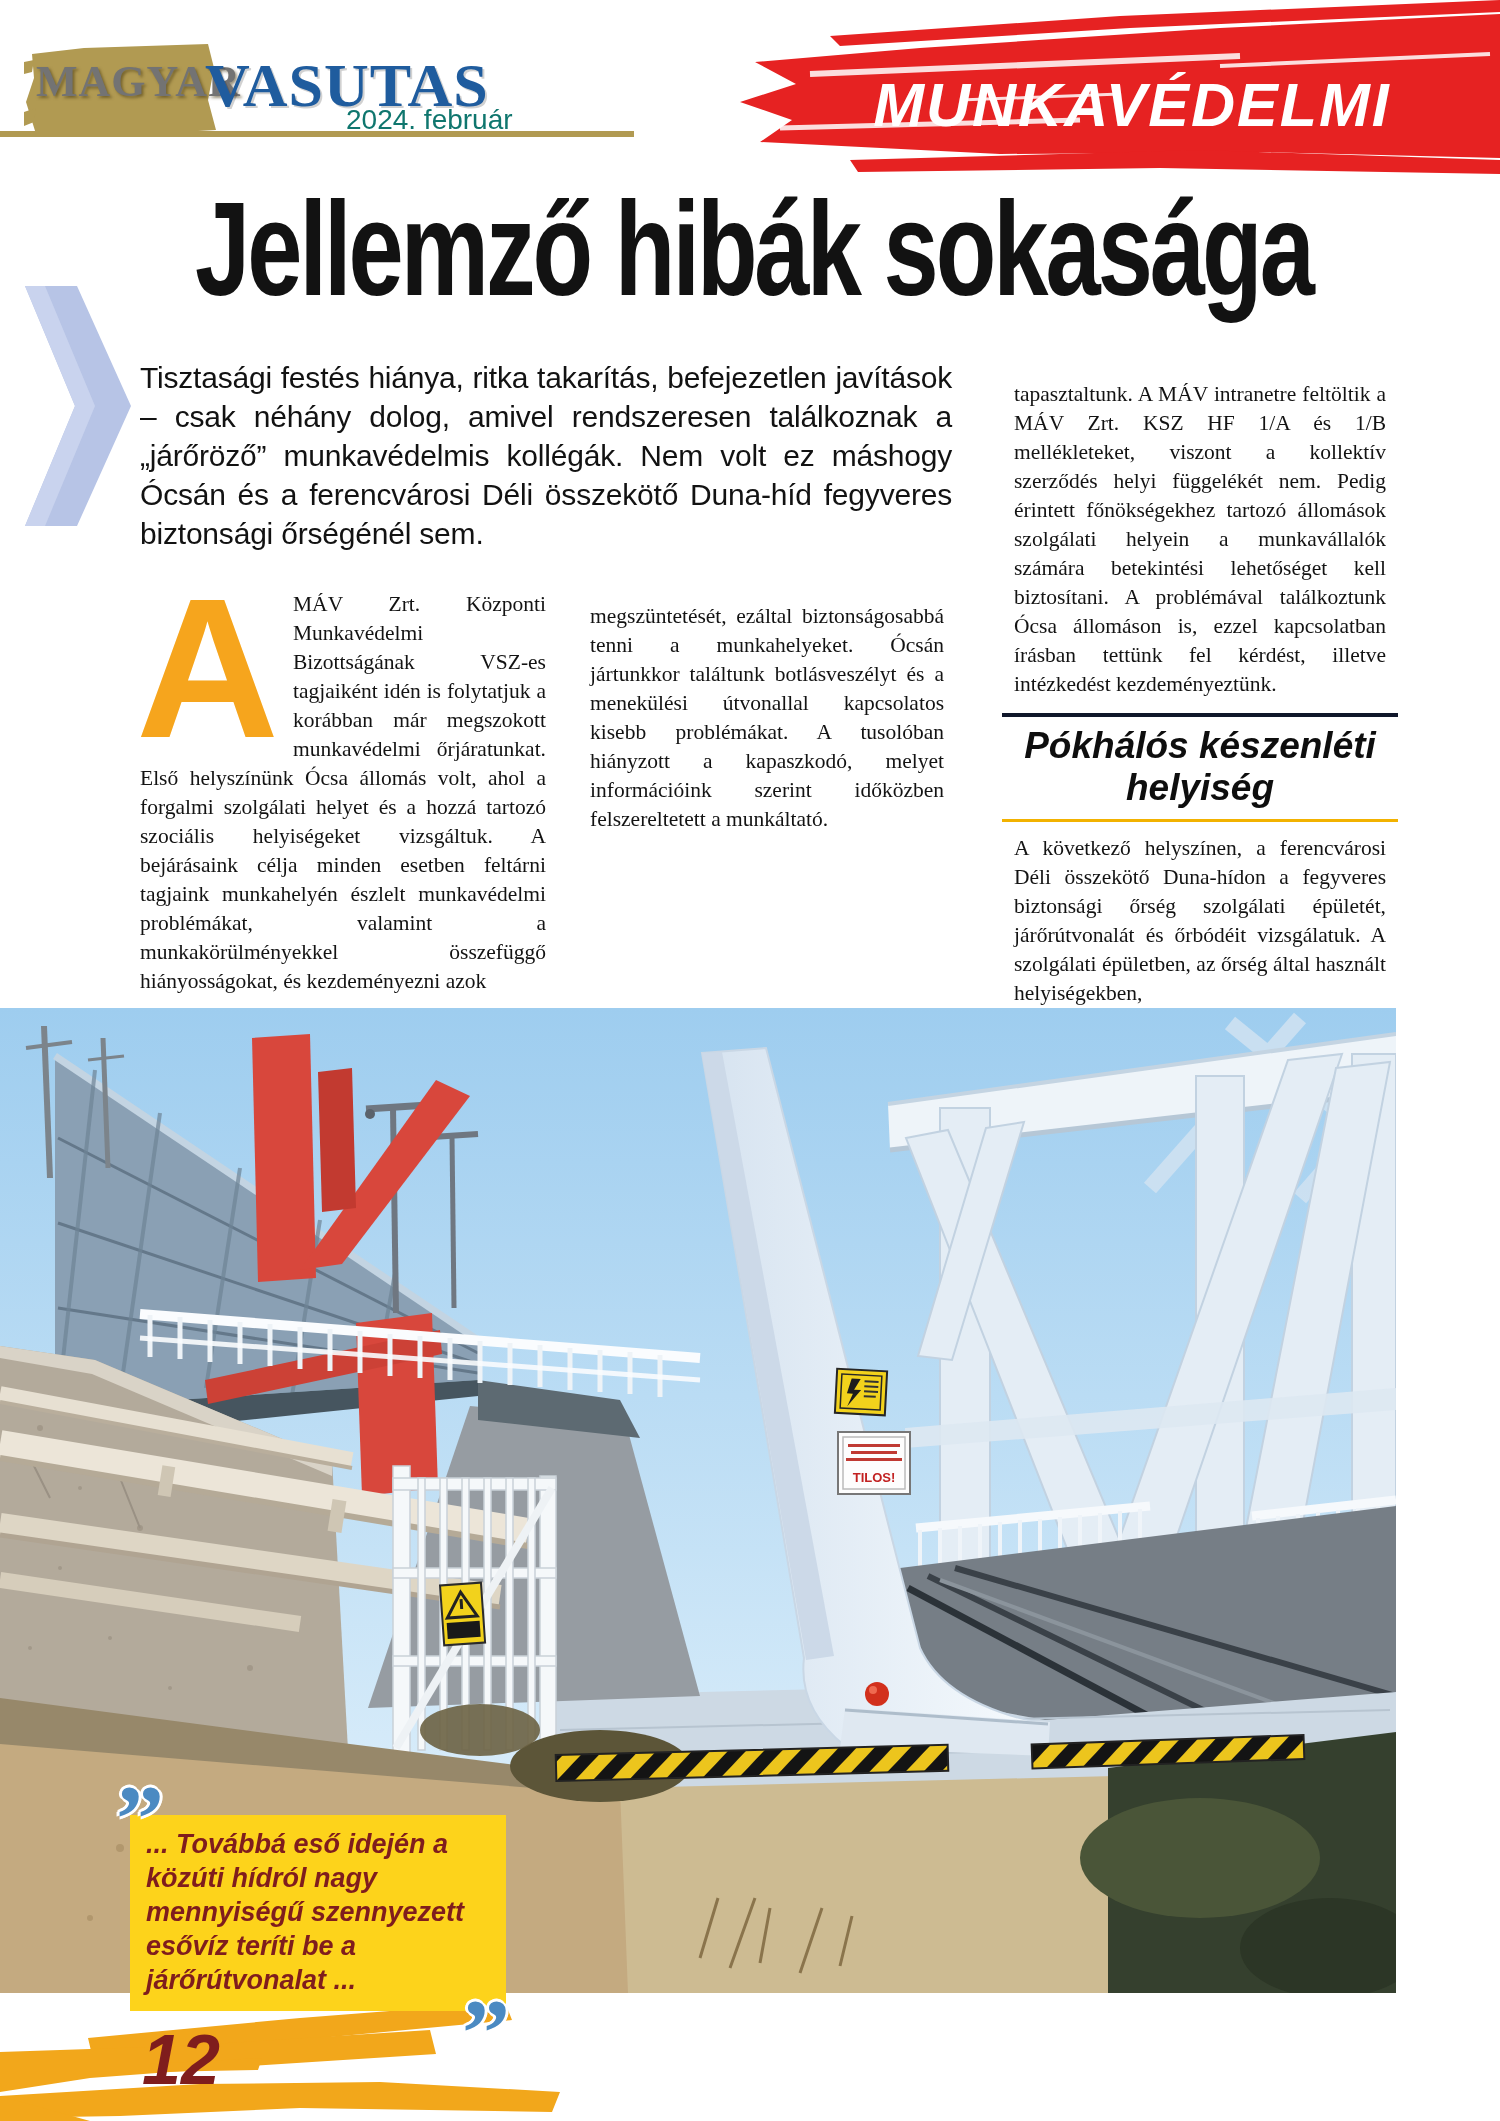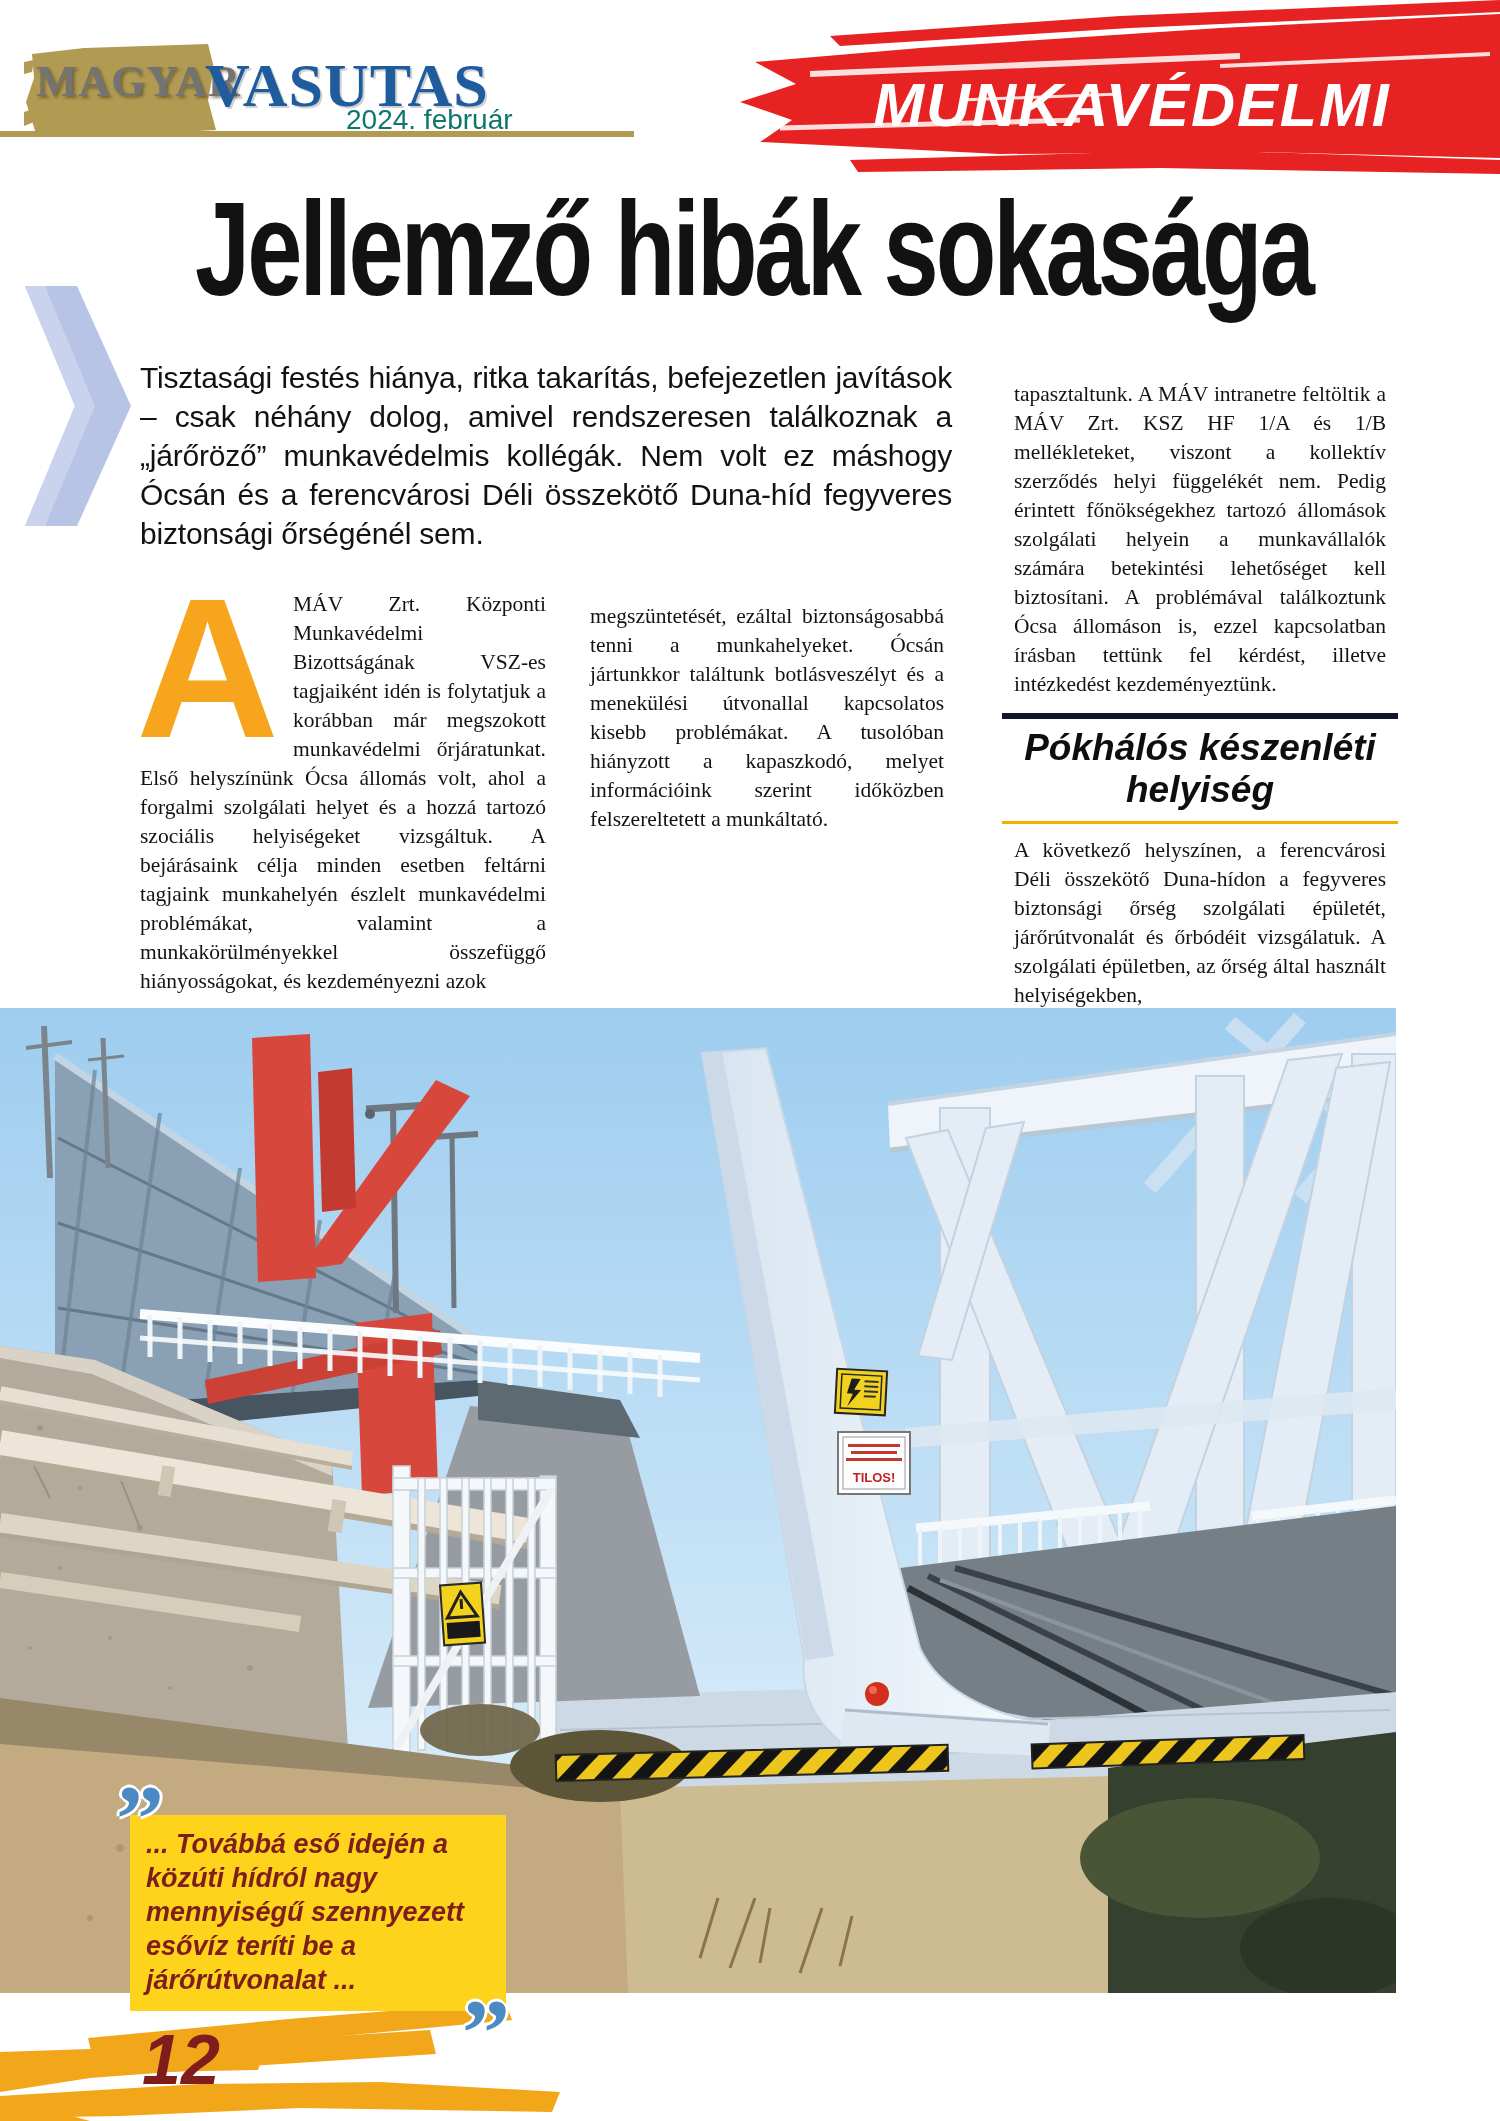--- a/index.html
+++ b/index.html
@@ -28,21 +28,21 @@
   .bodytext{font-family:"Liberation Serif",serif;font-size:21.5px;line-height:29px;
     text-align:justify;color:#131313;}
   .col1{left:140px;top:590px;width:406px;}
   .col2{left:578px;top:590px;width:378px;}
   .col3{left:1002px;top:368px;width:396px;min-height:670px;background:#fff;}
   .col2 p, .col3 p{margin:12px;}
   .indent{text-indent:22px;}
   .dropcap{float:left;font-family:"Liberation Sans",sans-serif;font-weight:bold;
     font-size:198px;line-height:150px;color:#f6a51d;margin:4px 14px 0 -4px;}
 
-  .subhead-block{margin:14px 0 10px 0;border-top:6px solid #0f172a;border-bottom:3px solid #f2b200;
+  .subhead-block{margin:14px 0 10px 0;border-top:4px solid #0f172a;border-bottom:3px solid #f2b200;
     padding:8px 0 10px 0;}
   .subheading{font-family:"Liberation Sans",sans-serif;font-weight:bold;font-style:italic;
     font-size:37px;line-height:42px;text-align:center;color:#0e0e0e;}
 
   
   .quote-box{left:130px;top:1815px;width:376px;background:#fdd31b;padding:12px 16px 14px 16px;
     box-sizing:border-box;z-index:5;}
   .quote-text{font-weight:bold;font-style:italic;font-size:27px;line-height:34px;color:#7f1d1d;
     text-align:left;}
   .qmark{position:absolute;font-family:"Liberation Serif",serif;font-weight:bold;font-size:96px;

